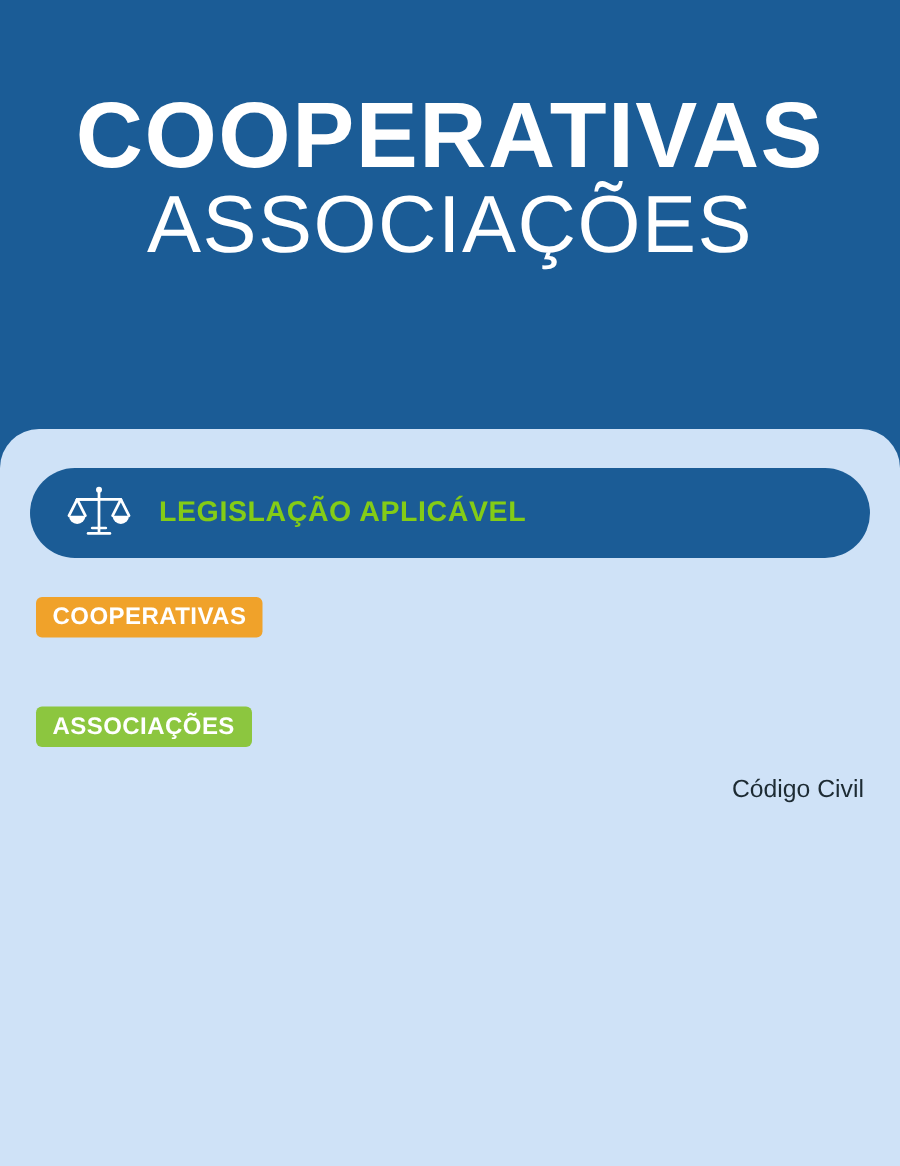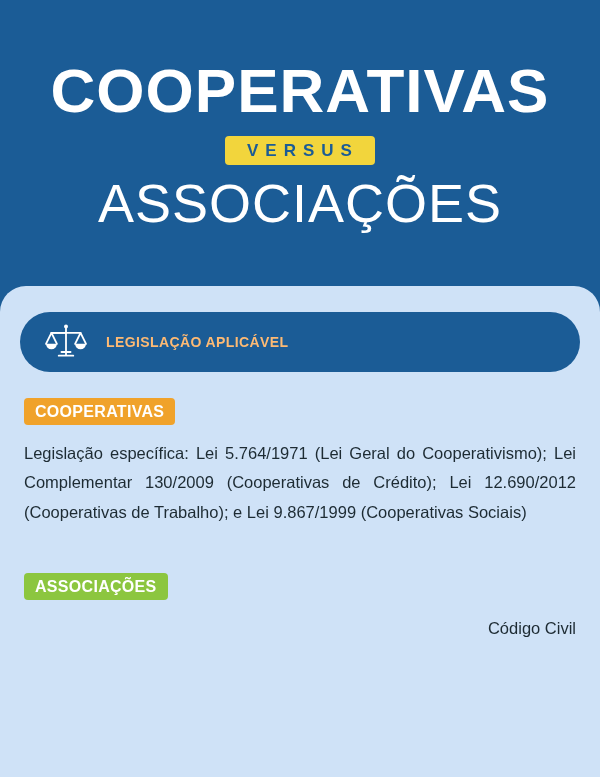--- a/index.html
+++ b/index.html
@@ -93,22 +93,22 @@
   }
 
   .scale-icon {
     width: 44px;
     height: 40px;
     flex: 0 0 auto;
     margin-right: 18px;
   }
 
   .section-title {
-    color: #fdba74;
-    font-size: 14px;
+    color: #84cc16;
+    font-size: 19px;
     font-weight: bold;
     letter-spacing: 0.4px;
   }
 
   .tag {
     display: inline-block;
     font-size: 16px;
     font-weight: bold;
     color: #ffffff;
     border-radius: 4px;
@@ -145,23 +145,20 @@
     text-align: right;
   }
 </style>
 </head>
 <body>
 
 <div class="page">
 
   <div class="header">
     <h1 class="title-main">COOPERATIVAS</h1>
-    <div class="versus-wrap">
-      <span class="versus">VERSUS</span>
-    </div>
     <h2 class="title-sub">ASSOCIAÇÕES</h2>
   </div>
 
   <div class="panel">
 
     <div class="section-bar">
       <span class="scale-icon">
         <svg viewBox="0 0 48 44" width="44" height="40" aria-hidden="true">
           <g fill="none" stroke="#ffffff" stroke-width="2" stroke-linecap="round" stroke-linejoin="round">
             <line x1="24" y1="6" x2="24" y2="36"></line>
@@ -176,21 +173,20 @@
             <line x1="19" y1="33" x2="29" y2="33"></line>
           </g>
         </svg>
       </span>
       <span class="section-title">LEGISLAÇÃO APLICÁVEL</span>
     </div>
 
     <div class="tag-row">
       <span class="tag tag-coop">COOPERATIVAS</span>
     </div>
-    <p class="body-text">Legislação específica: Lei 5.764/1971 (Lei Geral do Cooperativismo); Lei Complementar 130/2009 (Cooperativas de Crédito); Lei 12.690/2012 (Cooperativas de Trabalho); e Lei 9.867/1999 (Cooperativas Sociais)</p>
 
     <div class="tag-row second">
       <span class="tag tag-assoc">ASSOCIAÇÕES</span>
     </div>
     <p class="body-text short">Código Civil</p>
 
   </div>
 </div>
 
 </body></html>

